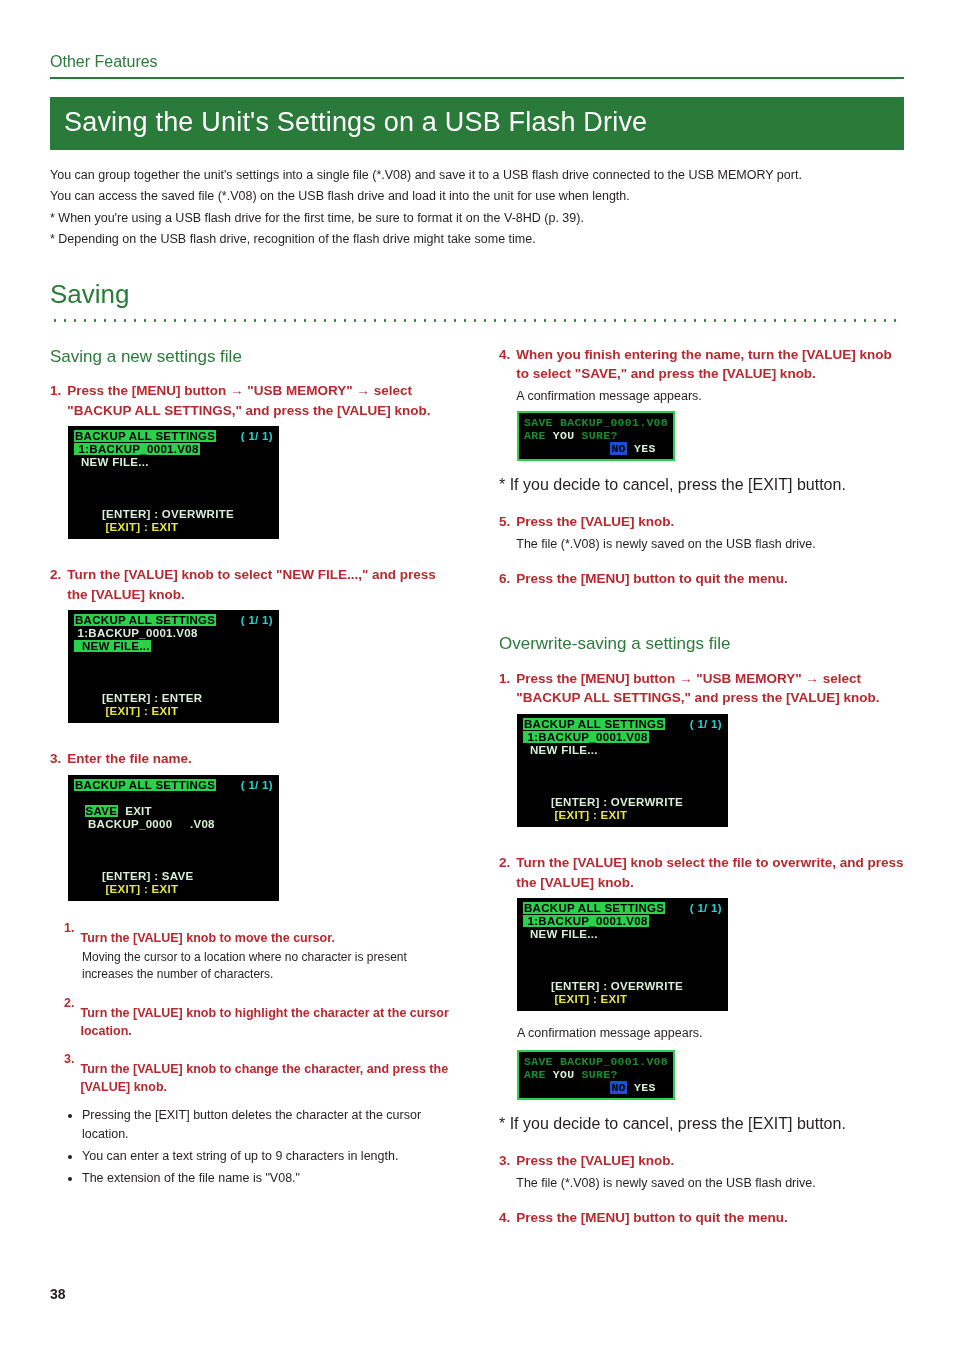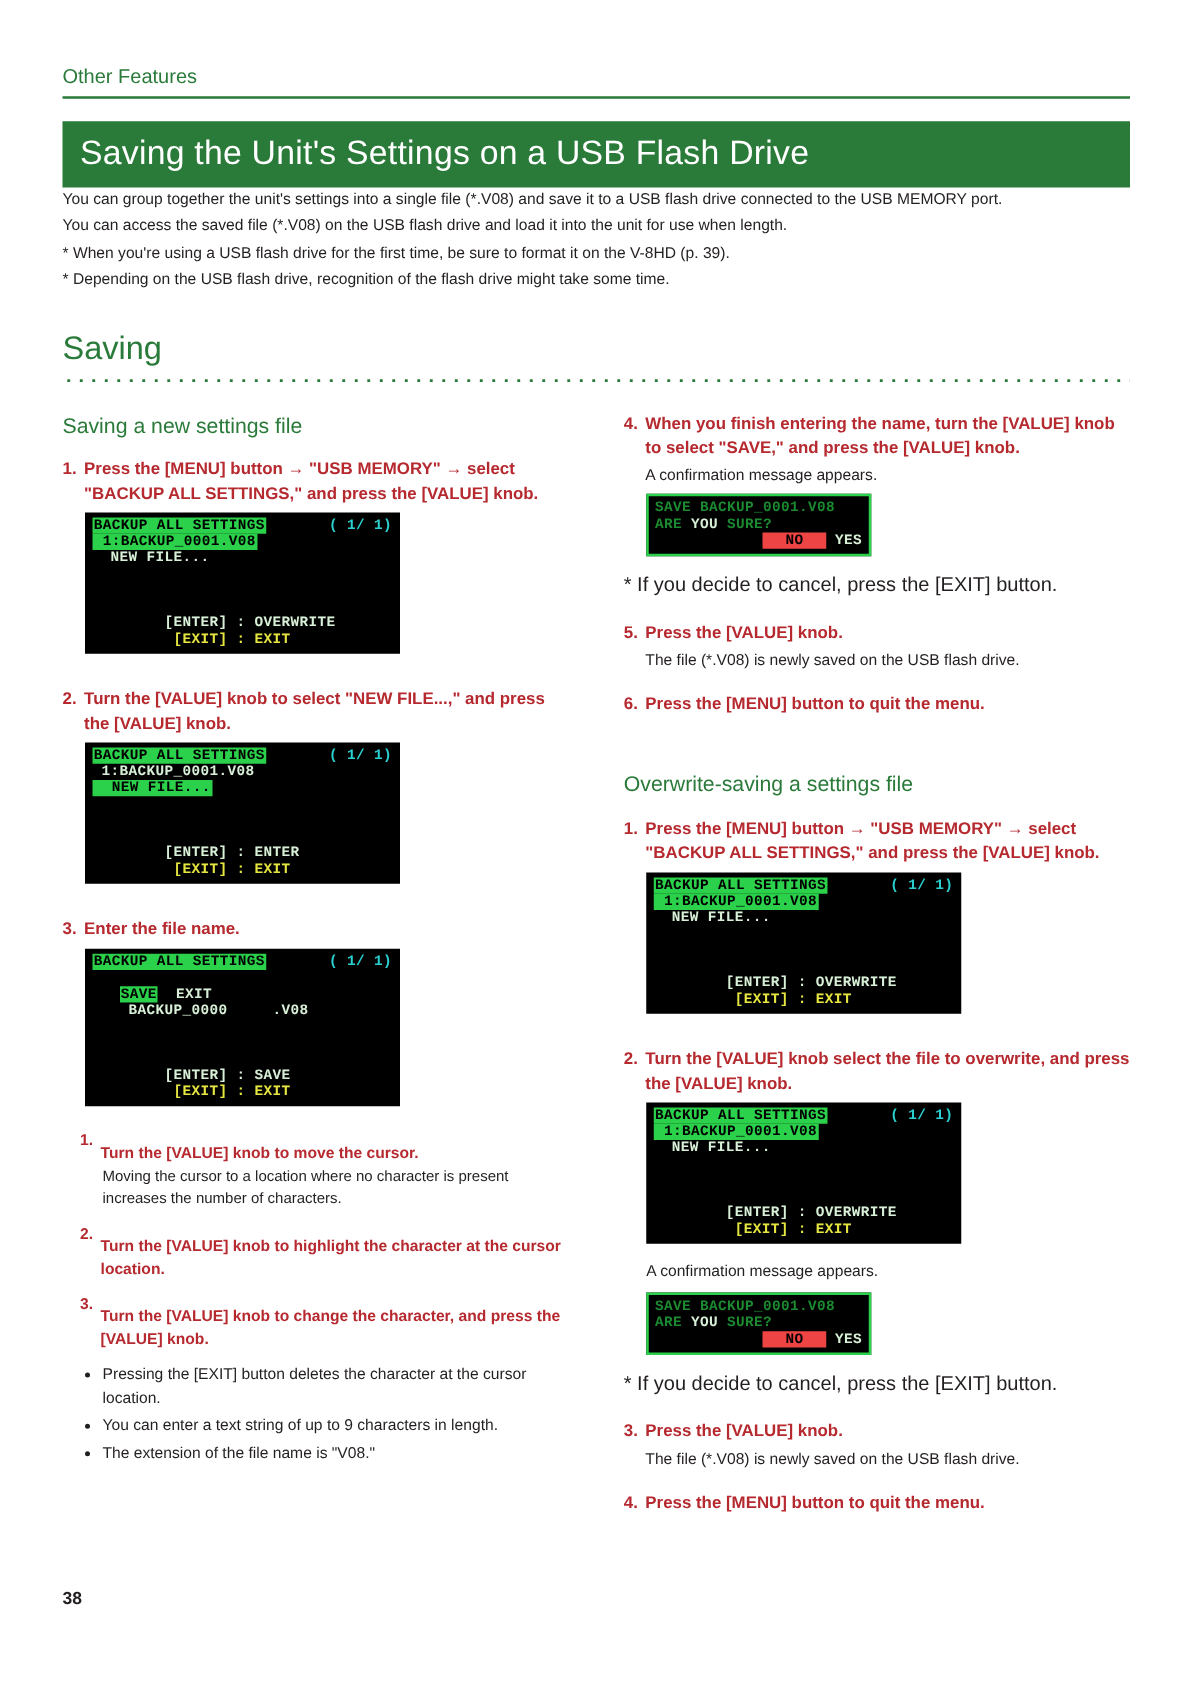--- a/index.html
+++ b/index.html
@@ -19,21 +19,21 @@
     border-bottom: 2px solid #2a7a3a;
     padding-bottom: 4px;
     margin-bottom: 18px;
   }
   .page-title-bar {
     background: #2a7a3a;
     color: #fff;
     font-size: 27px;
     font-weight: 300;
     padding: 6px 14px 8px 14px;
-    margin-bottom: 0;
+    margin-bottom: 16px;
     letter-spacing: 0.2px;
   }
   .intro p { margin-bottom: 3px; font-size: 12.5px; }
   .intro .note { margin-top: 3px; }
   .section-heading {
     color: #2a7a3a;
     font-size: 26px;
     font-weight: 400;
     margin-top: 28px;
     margin-bottom: 4px;
@@ -65,21 +65,21 @@
     margin-bottom: 4px;
   }
   .step-num { flex: 0 0 auto; }
   .step-body { flex: 1 1 auto; }
   .step-desc { color: #231f20; font-weight: normal; font-size: 12.5px; margin-top: 3px; }
   .arrow { font-weight: bold; }
   .footnote { font-size: 16px; margin: 6px 0 12px 0; color:#231f20; }
 
   
   .lcd {
-    font-family: Liberation Mono, monospace;
+    font-family: Liberation Sans, sans-serif;
     font-size: 11.5px;
     line-height: 13px;
     background: #000;
     color: #2bd14a;
     display: inline-block;
     padding: 4px 6px 5px 6px;
     margin: 2px 0 10px 18px;
     white-space: pre;
     font-weight: bold;
     letter-spacing: 0.3px;
@@ -97,21 +97,21 @@
     display: inline-block;
     padding: 3px 5px 4px 5px;
     border: 2px solid #2bd14a;
     margin: 2px 0 6px 18px;
     white-space: pre;
     font-weight: bold;
     letter-spacing: 0.3px;
   }
   .lcd-box .dim { color: #1b8a30; }
   .lcd-box .white { color: #d8f0d8; }
-  .lcd-box .inv { background: #ef4444; color: #000; padding: 0 18px; }
+  .lcd-box .inv { background: #1d4ed8; color: #000; padding: 0 1px; }
 
   
   .substeps { margin: 8px 0 0 14px; }
   .substep { margin-bottom: 10px; }
   .substep-head { color: #b5292f; font-weight: bold; font-size: 12.5px; display:flex; gap:6px; line-height:1.45; }
   .substep-num { flex:0 0 auto; }
   .substep-txt { flex:1 1 auto;margin-top:10px; }
   .substep-desc { color:#231f20; font-weight:normal; font-size:12px; margin-top:2px; margin-left:18px;}
   .bullets { margin: 6px 0 0 18px; }
   .bullets li { list-style: disc; margin: 4px 0 4px 14px; font-size:12.5px; }

